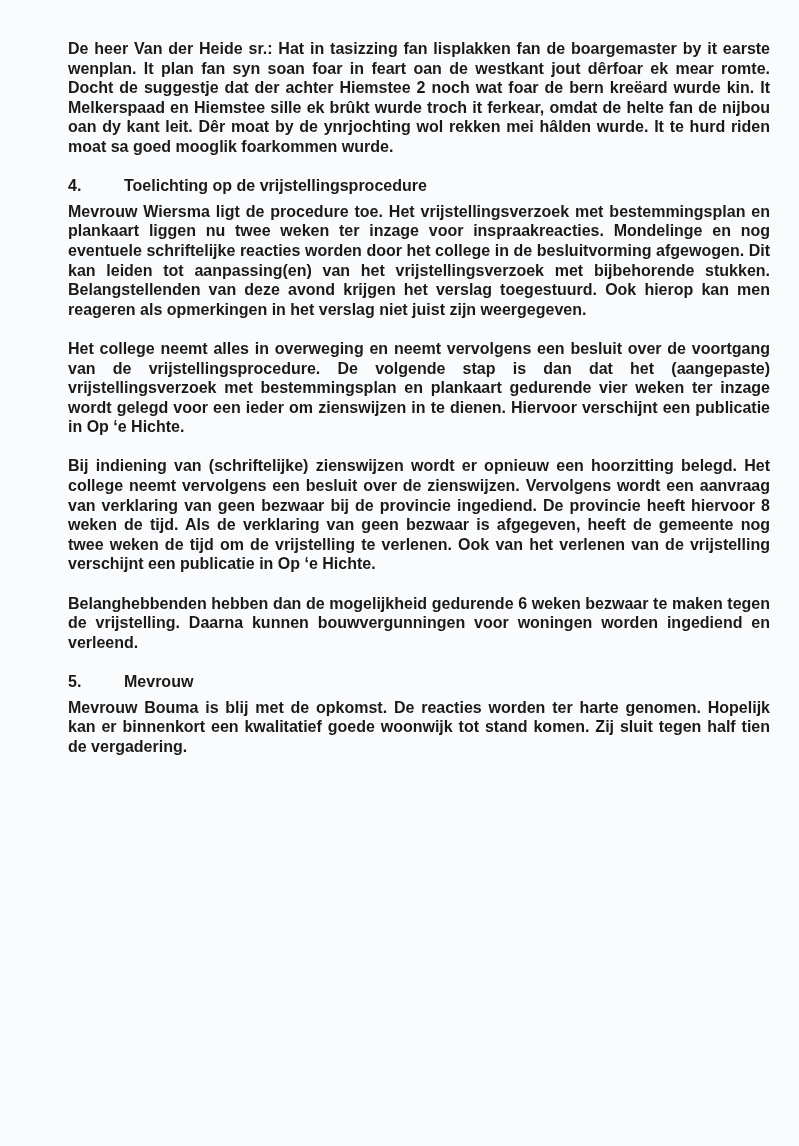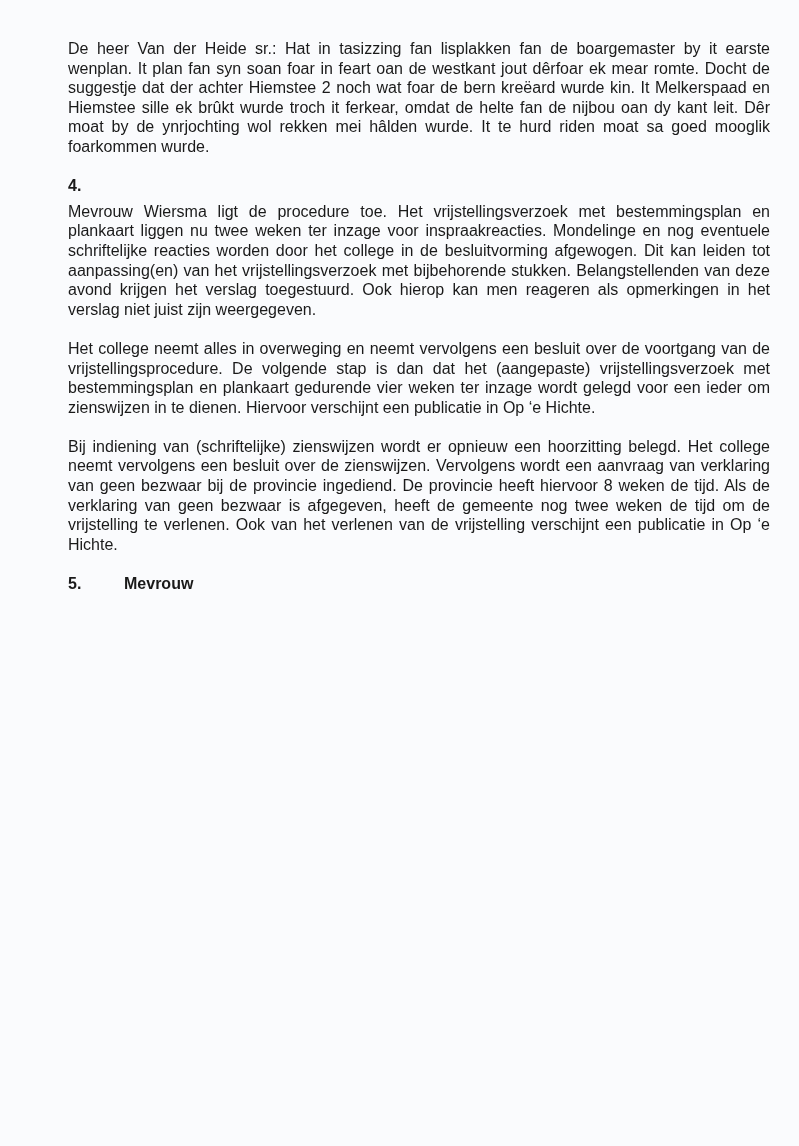--- a/index.html
+++ b/index.html
@@ -20,20 +20,21 @@
       width: 702px;
       font-family: "Liberation Sans", sans-serif;
       font-size: 16px;
       line-height: 19.6px;
       color: #1a1a1a;
     }
     .para {
       margin: 0 0 19.6px 0;
       text-align: justify;
       text-align-last: left;
+      font-weight: bold;
     }
     .section-heading {
       margin: 0;
       font-weight: bold;
       display: flex;
     }
     .section-number {
       display: inline-block;
       width: 56px;
     }
@@ -44,28 +45,33 @@
 </head>
 <body>
 
 <div class="page">
 
   <p class="para">De heer Van der Heide sr.: Hat in tasizzing fan lisplakken fan de boargemaster by it earste wenplan. It plan fan syn soan foar in feart oan de westkant jout dêrfoar ek mear romte. Docht de suggestje dat der achter Hiemstee 2 noch wat foar de bern kreëard wurde kin. It Melkerspaad en Hiemstee sille ek brûkt wurde troch it ferkear, omdat de helte fan de nijbou oan dy kant leit. Dêr moat by de ynrjochting wol rekken mei hâlden wurde. It te hurd riden moat sa goed mooglik foarkommen wurde.</p>
 
   <div class="section">
     <h2 class="section-heading" style="font-size:16px;">
       <span class="section-number">4.</span>
+      <span class="section-title">Toelichting op de vrijstellingsprocedure</span>
     </h2>
     <div class="section-body">
       <p class="para tight">Mevrouw Wiersma ligt de procedure toe. Het vrijstellingsverzoek met bestemmingsplan en plankaart liggen nu twee weken ter inzage voor inspraakreacties. Mondelinge en nog eventuele schriftelijke reacties worden door het college in de besluitvorming afgewogen. Dit kan leiden tot aanpassing(en) van het vrijstellingsverzoek met bijbehorende stukken. Belangstellenden van deze avond krijgen het verslag toegestuurd. Ook hierop kan men reageren als opmerkingen in het verslag niet juist zijn weergegeven.</p>
       <p class="para">Het college neemt alles in overweging en neemt vervolgens een besluit over de voortgang van de vrijstellingsprocedure. De volgende stap is dan dat het (aangepaste) vrijstellingsverzoek met bestemmingsplan en plankaart gedurende vier weken ter inzage wordt gelegd voor een ieder om zienswijzen in te dienen. Hiervoor verschijnt een publicatie in Op ‘e Hichte.</p>
       <p class="para">Bij indiening van (schriftelijke) zienswijzen wordt er opnieuw een hoorzitting belegd. Het college neemt vervolgens een besluit over de zienswijzen. Vervolgens wordt een aanvraag van verklaring van geen bezwaar bij de provincie ingediend. De provincie heeft hiervoor 8 weken de tijd. Als de verklaring van geen bezwaar is afgegeven, heeft de gemeente nog twee weken de tijd om de vrijstelling te verlenen. Ook van het verlenen van de vrijstelling verschijnt een publicatie in Op ‘e Hichte.</p>
+      <p class="para">Belanghebbenden hebben dan de mogelijkheid gedurende 6 weken bezwaar te maken tegen de vrijstelling. Daarna kunnen bouwvergunningen voor woningen worden ingediend en verleend.</p>
     </div>
   </div>
 
   <div class="section">
     <h2 class="section-heading" style="font-size:16px;">
       <span class="section-number">5.</span>
       <span class="section-title">Mevrouw</span>
     </h2>
+    <div class="section-body">
+      <p class="para tight">Mevrouw  Bouma is blij met de opkomst. De reacties worden ter harte genomen. Hopelijk kan er binnenkort een kwalitatief goede woonwijk tot stand komen. Zij sluit tegen half tien de vergadering.</p>
+    </div>
   </div>
 
 </div>
 
 </body></html>

